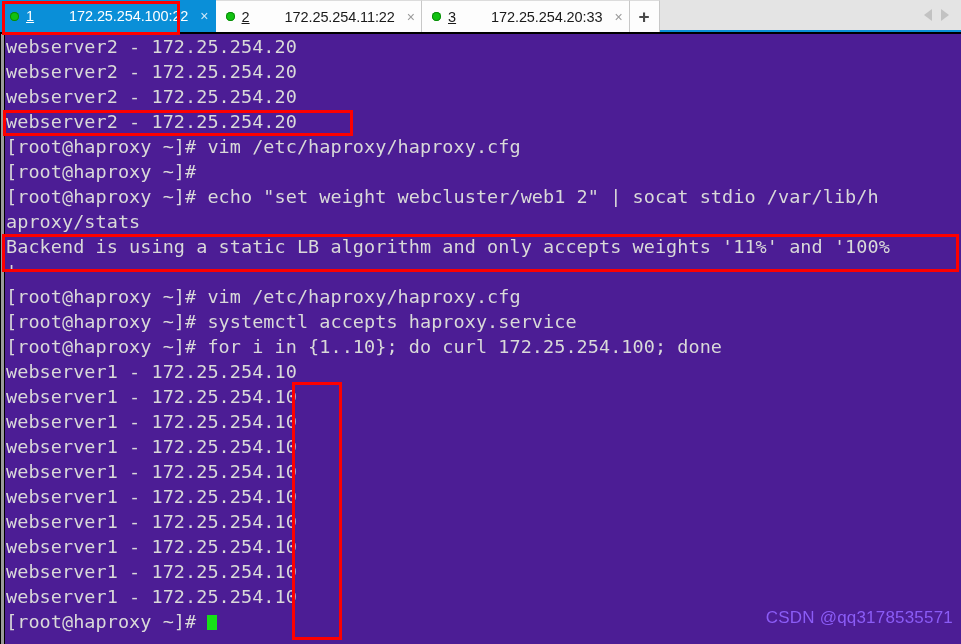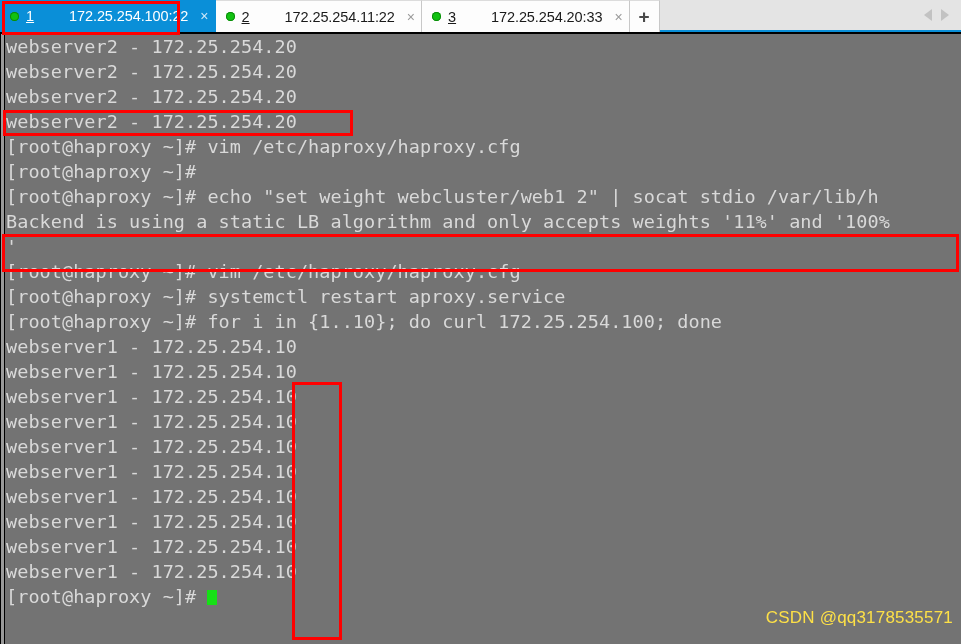--- a/index.html
+++ b/index.html
@@ -69,21 +69,21 @@
   }
   .tri { width: 0; height: 0; }
   .tri.left  { border-top: 6px solid transparent; border-bottom: 6px solid transparent; border-right: 8px solid #c2c2c2; }
   .tri.right { border-top: 6px solid transparent; border-bottom: 6px solid transparent; border-left: 8px solid #c2c2c2; }
 
   
   .terminal {
     position: absolute;
     top: 34px; left: 0;
     width: 961px; height: 610px;
-    background: #737373;
+    background: #4c1d95;
     overflow: hidden;
   }
   .scrollgutter {
     position: absolute; top: 0; left: 0;
     width: 5px; height: 610px;
     background: #000;
     border-right: 1px solid #000;
   }
   .scrollthumb {
     position: absolute; left: 1px; top: 0;
@@ -114,21 +114,21 @@
   #redbox-ws2      { left: 3px;   top: 110px; width: 350px; height: 26px; }
   #redbox-backend  { left: 2px;   top: 234px; width: 957px; height: 38px; }
   #redbox-ip10     { left: 292px; top: 382px; width: 50px;  height: 258px; }
 
   
   .watermark {
     position: absolute;
     right: 8px; bottom: 16px;
     font-family: "Liberation Sans", sans-serif;
     font-size: 17px;
-    color: #fde047;
+    color: #8b5cf6;
     letter-spacing: 0.2px;
     white-space: nowrap;
   }
 </style>
 </head>
 <body>
 
 <div id="app">
 
   <div class="tabbar">
@@ -171,24 +171,25 @@
     </div>
 
     <div class="lines" id="terminal-lines">
         <div class="line">webserver2 - 172.25.254.20</div>
         <div class="line">webserver2 - 172.25.254.20</div>
         <div class="line">webserver2 - 172.25.254.20</div>
         <div class="line">webserver2 - 172.25.254.20</div>
         <div class="line">[root@haproxy ~]# vim /etc/haproxy/haproxy.cfg</div>
         <div class="line">[root@haproxy ~]#</div>
         <div class="line">[root@haproxy ~]# echo "set weight webcluster/web1 2" | socat stdio /var/lib/h</div>
+        <div class="line">aproxy/stats</div>
         <div class="line">Backend is using a static LB algorithm and only accepts weights '11%' and '100%</div>
         <div class="line">'</div>
         <div class="line">[root@haproxy ~]# vim /etc/haproxy/haproxy.cfg</div>
-        <div class="line">[root@haproxy ~]# systemctl restart aproxy.service</div>
+        <div class="line">[root@haproxy ~]# systemctl accepts haproxy.service</div>
         <div class="line">[root@haproxy ~]# for i in {1..10}; do curl 172.25.254.100; done</div>
         <div class="line">webserver1 - 172.25.254.10</div>
         <div class="line">webserver1 - 172.25.254.10</div>
         <div class="line">webserver1 - 172.25.254.10</div>
         <div class="line">webserver1 - 172.25.254.10</div>
         <div class="line">webserver1 - 172.25.254.10</div>
         <div class="line">webserver1 - 172.25.254.10</div>
         <div class="line">webserver1 - 172.25.254.10</div>
         <div class="line">webserver1 - 172.25.254.10</div>
         <div class="line">webserver1 - 172.25.254.10</div>

